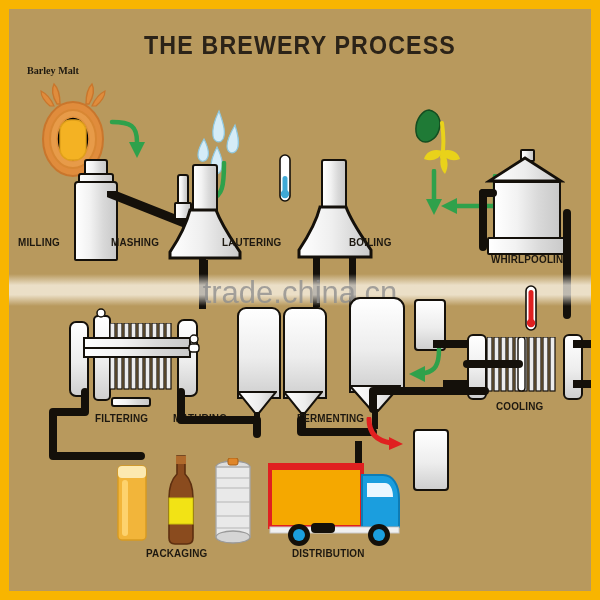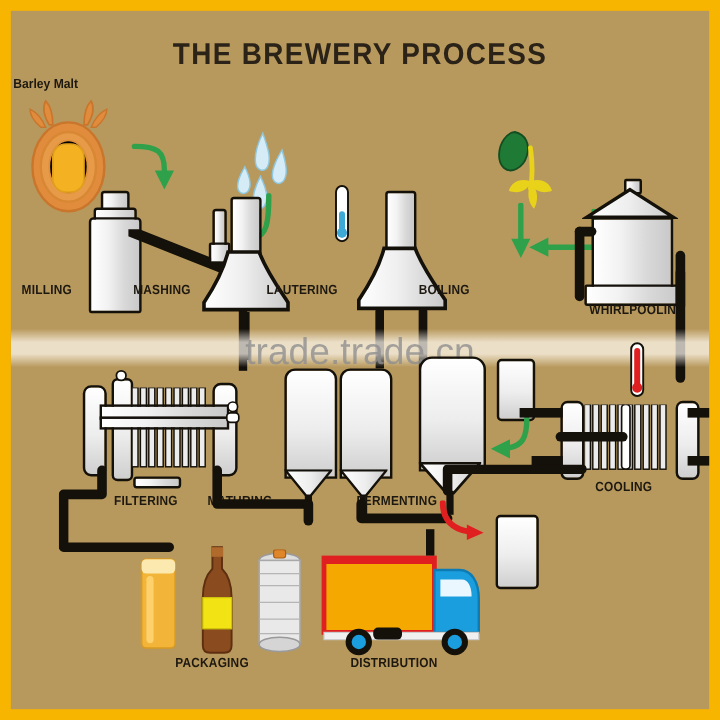--- a/index.html
+++ b/index.html
@@ -57,21 +57,21 @@
 <body>
 
 <div id="stage">
 
   <div id="frame"></div>
 
   <div id="canvas">
 
     <div class="abs" id="title">THE BREWERY PROCESS</div>
 
-    <div class="abs" style="left:0;top:55px;width:120px;height:115px;">
+    <div class="abs" style="left:16px;top:55px;width:120px;height:115px;font-family:Liberation Serif, serif;">
       <div class="abs" style="left:2px;top:0px;font-size:11px;font-weight:bold;color:#1d1810;
                   transform:scaleX(.92);transform-origin:left center;">Barley Malt</div>
       <svg class="abs" style="left:8px;top:16px;" width="85" height="98" viewBox="0 0 85 98">
 
         <path d="M24 24 C18 14 19 8 21 4 C25 8 27 15 27 24 Z" fill="#e08c3c" stroke="#c9762c" stroke-width="1.4"></path>
         <path d="M56 24 C62 14 61 8 59 4 C55 8 53 15 53 24 Z" fill="#e08c3c" stroke="#c9762c" stroke-width="1.4"></path>
         <path d="M17 26 C10 20 8 15 8 11 C14 14 18 19 21 26 Z" fill="#e08c3c" stroke="#c9762c" stroke-width="1.2"></path>
         <path d="M63 26 C70 20 72 15 72 11 C66 14 62 19 59 26 Z" fill="#e08c3c" stroke="#c9762c" stroke-width="1.2"></path>
 
         <ellipse cx="40" cy="59" rx="30" ry="37" fill="#e08c3c" stroke="#c9762c" stroke-width="2"></ellipse>
@@ -189,21 +189,21 @@
       <div class="abs pipe" style="left:84px;top:74px;width:8px;height:36px;border-radius:4px;"></div>
     </div>
     <div class="cap" style="left:482px;top:244px;">WHIRLPOOLING</div>
 
     <div class="abs pipe" style="left:190px;top:250px;width:7px;height:50px;"></div>
     <div class="abs pipe" style="left:304px;top:250px;width:7px;height:48px;"></div>
     <div class="abs pipe" style="left:340px;top:250px;width:7px;height:48px;"></div>
     <div class="abs pipe" style="left:554px;top:200px;width:8px;height:110px;border-radius:4px;"></div>
 
     <div class="abs" id="wm-band"></div>
-    <div class="abs" id="wm1">trade.trade.cn</div>
+    <div class="abs" id="wm1">trade.china.cn</div>
 
     <div class="abs" style="left:60px;top:300px;width:128px;height:100px;">
       <div class="abs metal-v" style="left:0px;top:12px;width:16px;height:72px;border-radius:7px;"></div>
       <div class="abs metal-v" style="left:24px;top:6px;width:14px;height:82px;border-radius:5px;"></div>
       <div class="abs metal-v" style="left:108px;top:10px;width:17px;height:74px;border-radius:7px;"></div>
       <div class="abs" style="left:41px;top:14px;width:65px;height:68px;">
         <svg width="65" height="68" viewBox="0 0 65 68">
           <g fill="#ececec" stroke="#14100a" stroke-width="1.2">
             <rect x="0" y="0" width="5" height="66"></rect>
               <rect x="7" y="0" width="5" height="66"></rect>

